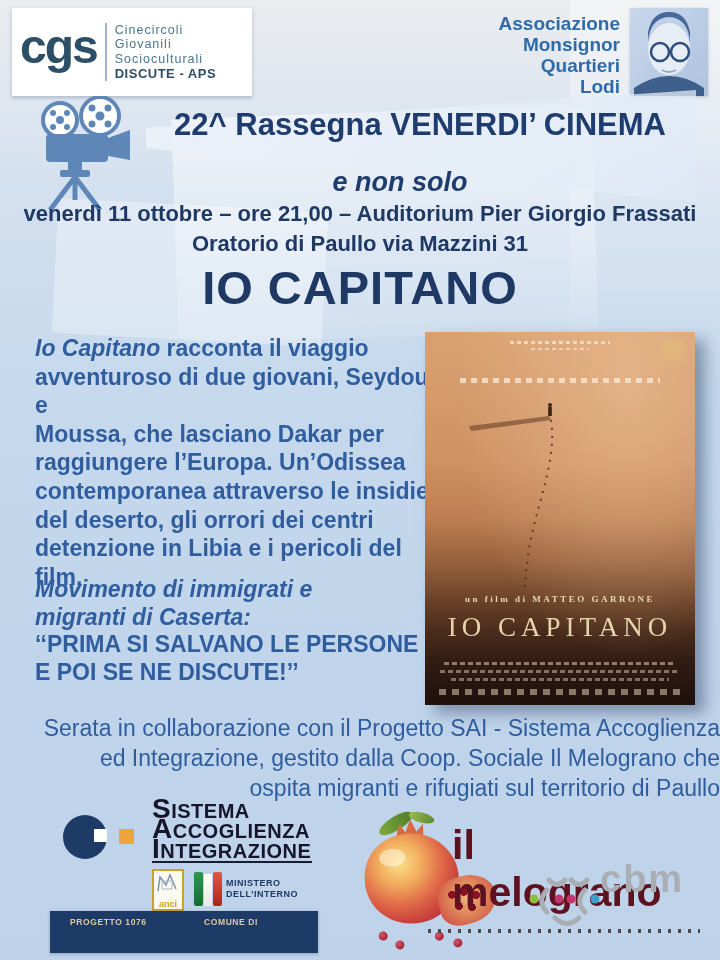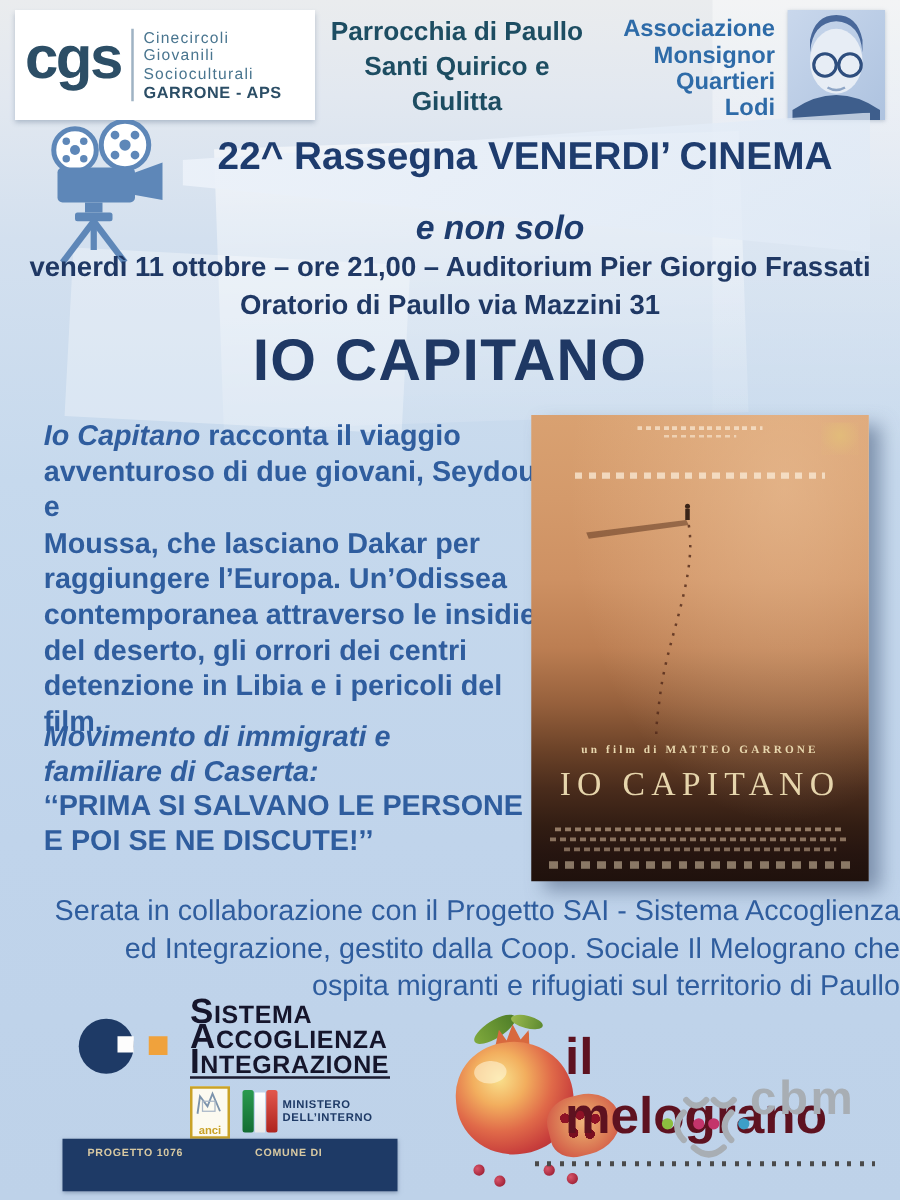--- a/index.html
+++ b/index.html
@@ -109,28 +109,24 @@
   <div class="abs bg2"></div>
   <div class="abs bg3"></div>
 
   <div class="abs cgs-box">
     <div class="cgs-word">cgs</div>
     <div class="cgs-div"></div>
     <div class="cgs-col">
       <span class="cgs-line">Cinecircoli</span>
       <span class="cgs-line">Giovanili</span>
       <span class="cgs-line">Socioculturali</span>
-      <span class="cgs-sub">GARRONE - APS</span>
+      <span class="cgs-sub">DISCUTE - APS</span>
     </div>
   </div>
 
-  <div class="abs parish">
-    <div>Parrocchia di Paullo</div>
-    <div>Santi Quirico e Giulitta</div>
-  </div>
 
   <div class="abs assoc">
     <div>Associazione</div>
     <div>Monsignor</div>
     <div>Quartieri</div>
     <div>Lodi</div>
   </div>
 
   <div class="abs portrait">
     <svg width="78" height="88" viewBox="0 0 78 88">
@@ -191,21 +187,21 @@
     <div>Moussa, che lasciano Dakar per</div>
     <div>raggiungere l’Europa. Un’Odissea</div>
     <div>contemporanea attraverso le insidie</div>
     <div>del deserto, gli orrori dei centri</div>
     <div>detenzione in Libia e i pericoli del</div>
     <div>film.</div>
   </div>
 
   <div class="abs quote">
     <div class="it">Movimento di immigrati e</div>
-    <div class="it">familiare di Caserta:</div>
+    <div class="it">migranti di Caserta:</div>
     <div>‘‘PRIMA SI SALVANO LE PERSONE</div>
     <div>E POI SE NE DISCUTE!’’</div>
   </div>
 
   <div class="abs poster">
     <div class="p-row p-c1"></div>
     <div class="p-row p-c2"></div>
     <div class="p-row p-names"></div>
     <div class="p-lion"></div>
     <svg class="p-figure" viewBox="0 0 270 373">

